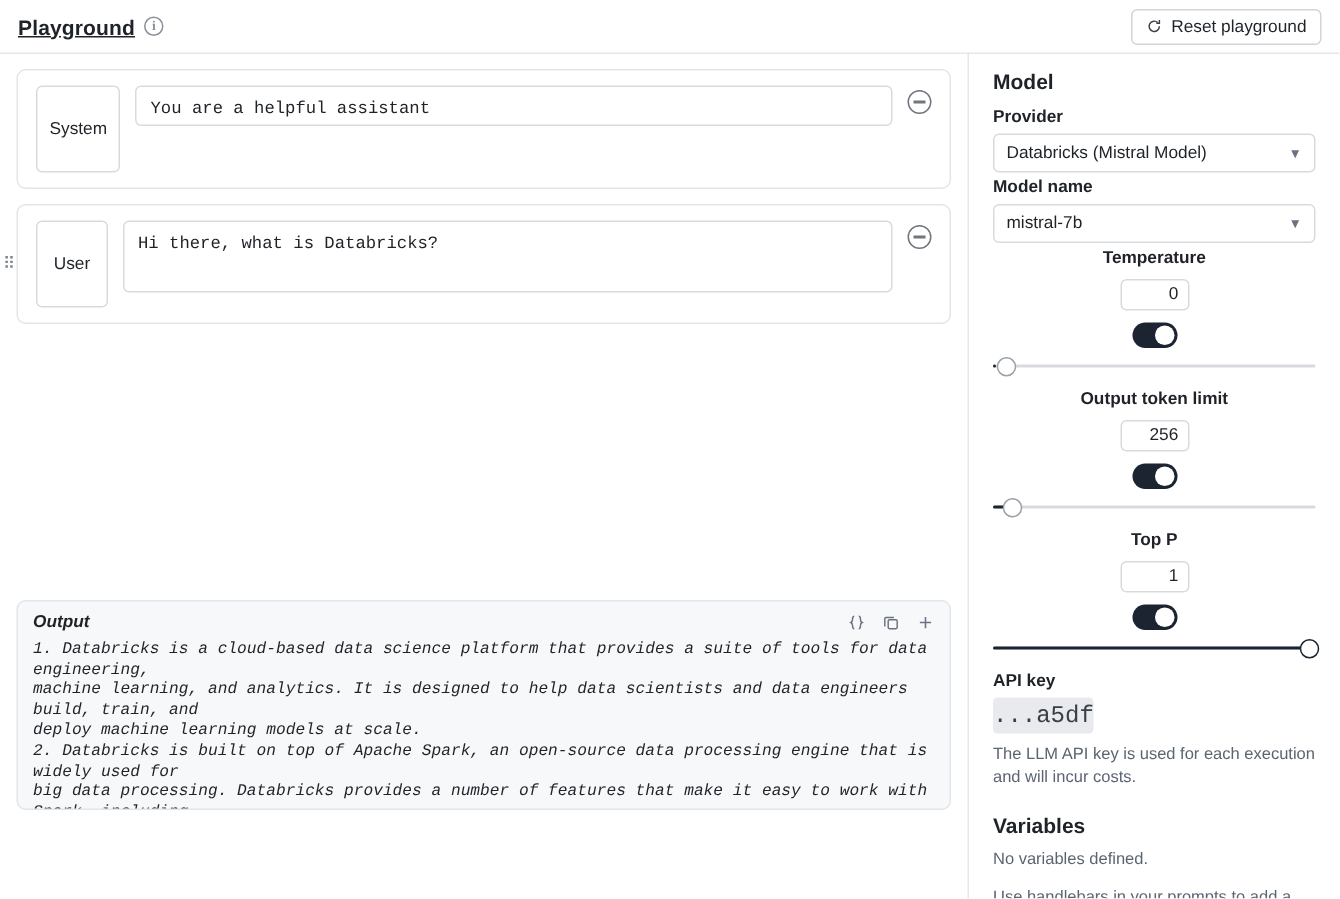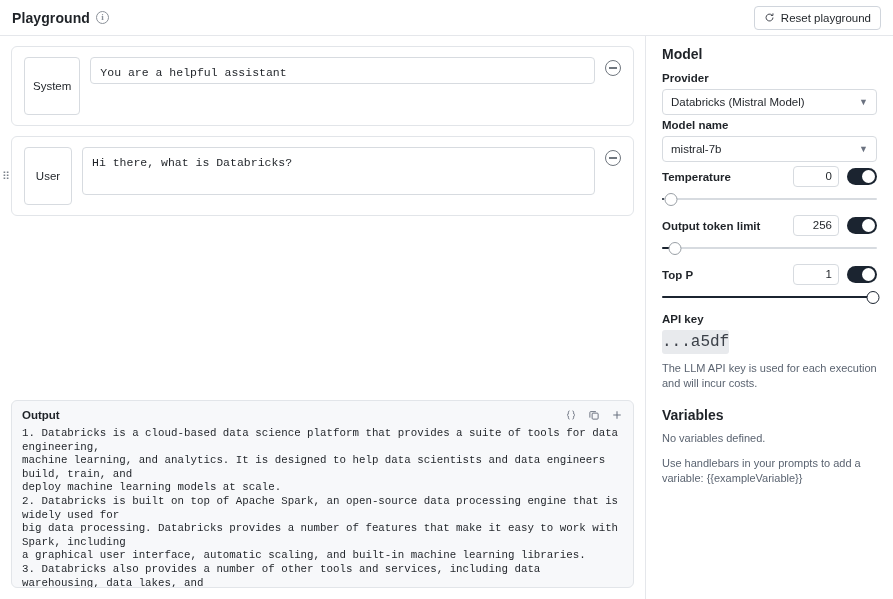--- a/index.html
+++ b/index.html
@@ -16,21 +16,21 @@
   
   .header {
     height: 36px;
     display: flex; align-items: center; justify-content: space-between;
     padding: 0 12px 0 12px;
     border-bottom: 1px solid #e5e7eb;
     background: #fff;
     flex: 0 0 36px;
   }
   .header-left { display: flex; align-items: center; gap: 6px; }
-  .page-title { font-size: 14px; font-weight: 700; letter-spacing: .1px; }
+  .page-title { font-size: 14px; font-weight: 700; letter-spacing: .1px; text-decoration: underline; }
   .info-icon {
     width: 13px; height: 13px; border-radius: 50%;
     border: 1.2px solid #8b9199; color: #8b9199;
     font-size: 9px; line-height: 11px; text-align: center;
     font-family: "Liberation Serif", serif; font-weight: 700;
     display: inline-block;
   }
   .header-right { display: flex; align-items: center; gap: 8px; }
   .hbtn {
     display: inline-flex; align-items: center; gap: 6px;
@@ -121,25 +121,26 @@
   .grip {
     position: absolute; left: 50%; transform: translateX(-50%);
     top: 364px; width: 16px; height: 8px;
     display: flex; align-items: center; justify-content: center;
     color: #9aa0a6; font-size: 9px; letter-spacing: 1px; cursor: ns-resize;
   }
 
   
   .output {
     position: absolute; left: 11px; right: 11px; top: 364px;
-    height: 188px;
+    height: 140px;
     border: 1px solid #e2e5e9; border-radius: 6px;
     background: #f7f8fa;
     padding: 8px 10px 10px 10px;
     overflow: hidden;
+    font-style: italic;
   }
   .output-head {
     display: flex; align-items: center; justify-content: space-between;
     margin-bottom: 6px;
   }
   .output-title { font-size: 11.5px; font-weight: 700; }
   .output-actions { display: flex; align-items: center; gap: 11px; color: #6b7280; }
   .oa { cursor: pointer; font-size: 11px; line-height: 1; display: flex; align-items: center; }
   .output-body {
     font-family: "Liberation Mono", monospace;
@@ -154,21 +155,21 @@
   .field-label { font-size: 11.5px; font-weight: 700; margin-bottom: 5px; }
   .select {
     width: 100%; height: 26px;
     border: 1px solid #d7dbe0; border-radius: 4px; background: #fff;
     display: flex; align-items: center; justify-content: space-between;
     padding: 0 8px; font-size: 11.5px; cursor: pointer; margin-bottom: 4px;
   }
   .chev { color: #6b7280; font-size: 9px; }
 
   .param-row {
-    display: flex; align-items: center; gap: 8px; margin-top: 2px;
+    display: flex; align-items: center; gap: 8px; margin-top: 2px; flex-direction: column;
   }
   .param-row .field-label { margin-bottom: 0; flex: 1; }
   .num-box {
     width: 46px; height: 21px;
     border: 1px solid #d7dbe0; border-radius: 4px; background: #fff;
     font-size: 11.5px; text-align: right; padding: 0 6px;
     line-height: 19px; color: #1f2328;
   }
   .toggle {
     width: 30px; height: 17px; border-radius: 9px;

